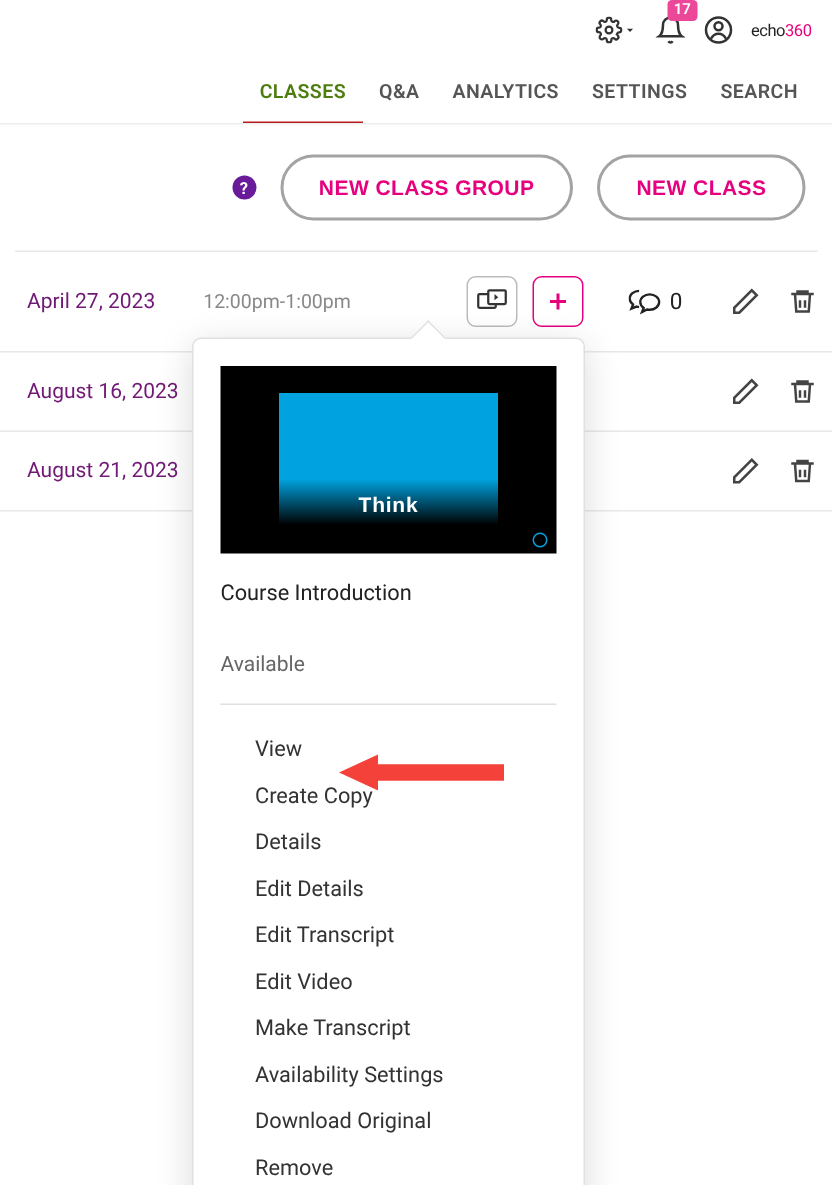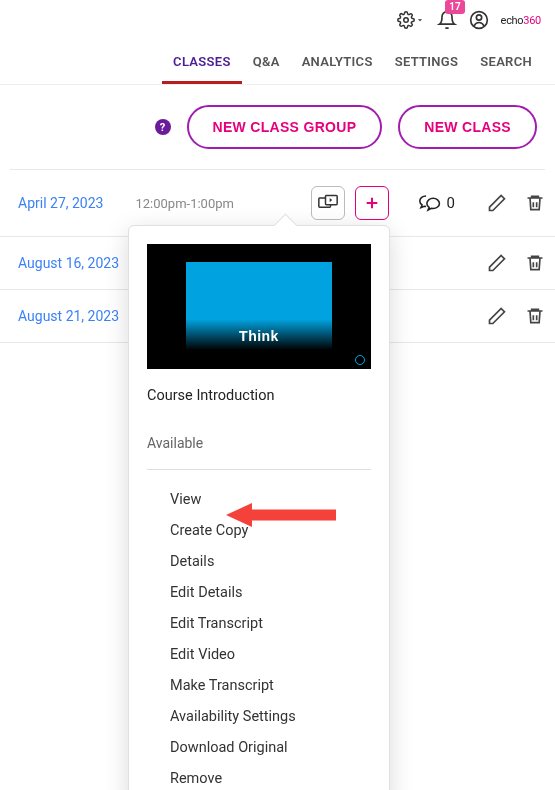--- a/index.html
+++ b/index.html
@@ -53,61 +53,61 @@
   }
   .tab {
     font-size: 13px;
     font-weight: 600;
     letter-spacing: 0.3px;
     color: #555;
     padding: 14px 11px 12px;
     cursor: pointer;
   }
   .tab.active {
-    color: #4c1d95;
-    border-bottom: 3px solid #b91c1c;
+    color: #4d7c0f;
+    border-bottom: 1px solid #b91c1c;
   }
 
   
   .action-row {
     display: flex;
     justify-content: flex-end;
     align-items: center;
     gap: 16px;
     padding: 20px 18px 20px 0;
   }
   .help-dot {
     width: 16px; height: 16px; border-radius: 50%;
     background: #6a1b9a;
     color: #fff; font-size: 11px; font-weight: 700;
     display:flex;align-items:center;justify-content:center;
     cursor:pointer;
   }
   .pill-btn {
-    border: 2px solid #a21caf;
+    border: 2px solid #a3a3a3;
     color: #e6007e;
     background: #fff;
     font-size: 14px;
     font-weight: 700;
     letter-spacing: 0.3px;
     padding: 12px 24px;
     border-radius: 26px;
     cursor: pointer;
   }
   .divider { height:1px; background:#e8e8e8; margin:0 10px; }
 
   
   .class-row {
     display: flex;
     align-items: center;
     padding: 16px 10px 16px 18px;
     border-bottom: 1px solid #e8e8e8;
     gap: 10px;
   }
-  .class-date { font-size: 14px; color:#3b82f6; }
+  .class-date { font-size: 14px; color:#701a75; }
   .class-time { font-size: 13px; color:#888; margin-left:22px; }
   .filler { flex:1; }
 
   .sq-btn-group { display:flex; gap:10px; align-items:center;}
   .sq-btn {
     width: 34px; height: 34px;
     border: 1.5px solid #bbb;
     border-radius: 6px;
     background:#fff;
     display:flex;align-items:center;justify-content:center;

